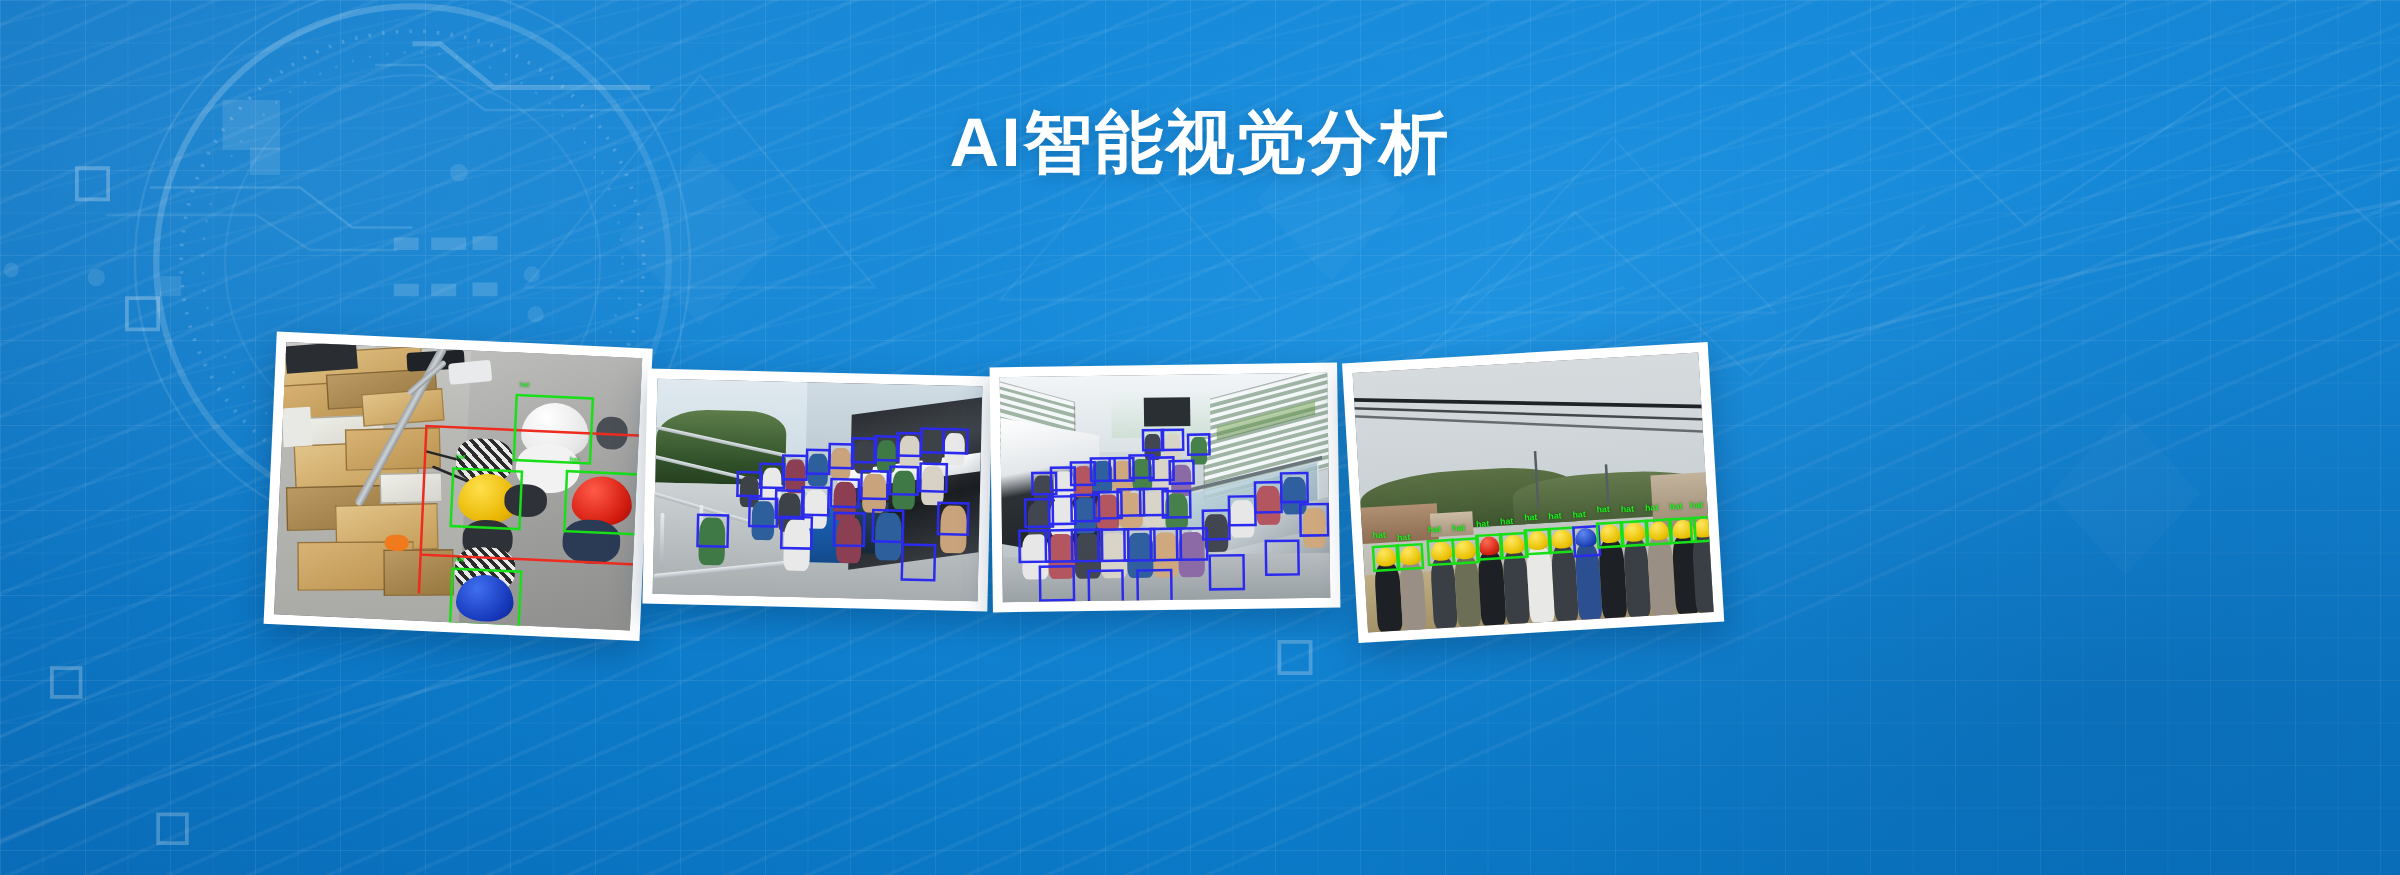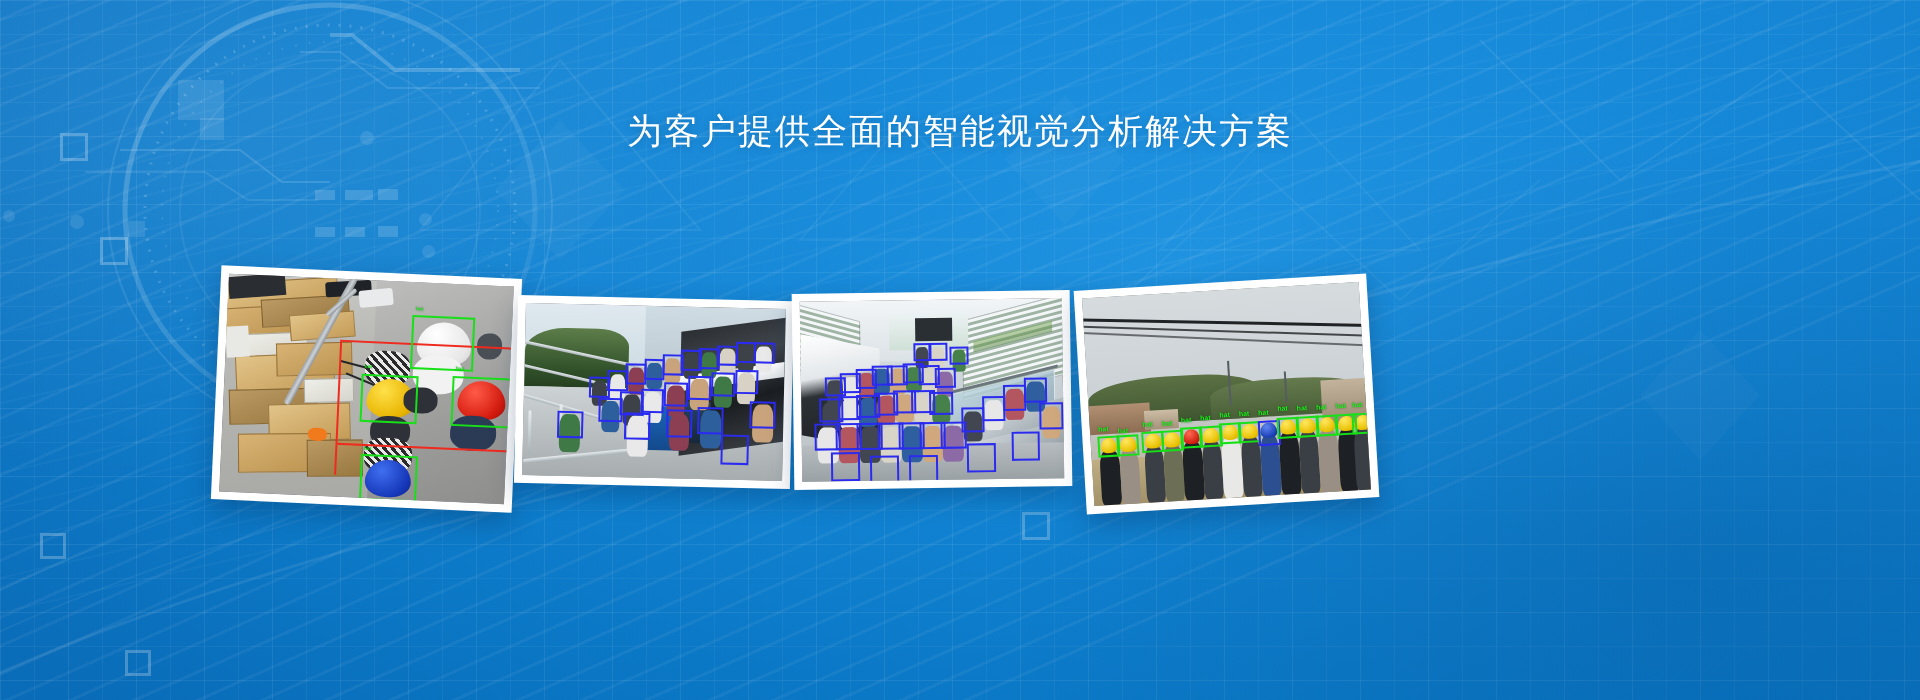--- a/index.html
+++ b/index.html
@@ -253,21 +253,21 @@
   <div class="chip soft" style="left:200px;top:118px;width:24px;height:22px;"></div>
   <div class="chip soft" style="left:528px;top:298px;width:34px;height:26px;"></div>
   <div class="chip soft" style="left:360px;top:131px;width:14px;height:14px;border-radius:50%;"></div>
   <div class="chip soft" style="left:419px;top:213px;width:13px;height:13px;border-radius:50%;"></div>
   <div class="chip soft" style="left:422px;top:245px;width:13px;height:13px;border-radius:50%;"></div>
   <div class="chip soft" style="left:3px;top:210px;width:12px;height:12px;border-radius:50%;"></div>
   <div class="chip soft" style="left:70px;top:215px;width:14px;height:14px;border-radius:50%;"></div>
   <div class="bg-layer bg-vignette"></div>
 
   <div class="copy">
-    <p class="subtitle">为客户提供全面的智能视觉分析解决方案</p>
+    <h1 class="title">AI智能视觉分析</h1>
   </div>
 
   <div class="gallery">
 
     <div class="shot" style="left:216px;top:272px;width:285px;height:218px;transform:rotate(2.6deg);">
       <div class="frame">
         <div class="scene s1">
           <div class="floor"></div>
 
           <div class="boxstack l" style="left:-2%;top:2%;width:40%;height:14%;transform:rotate(-6deg);"></div>

